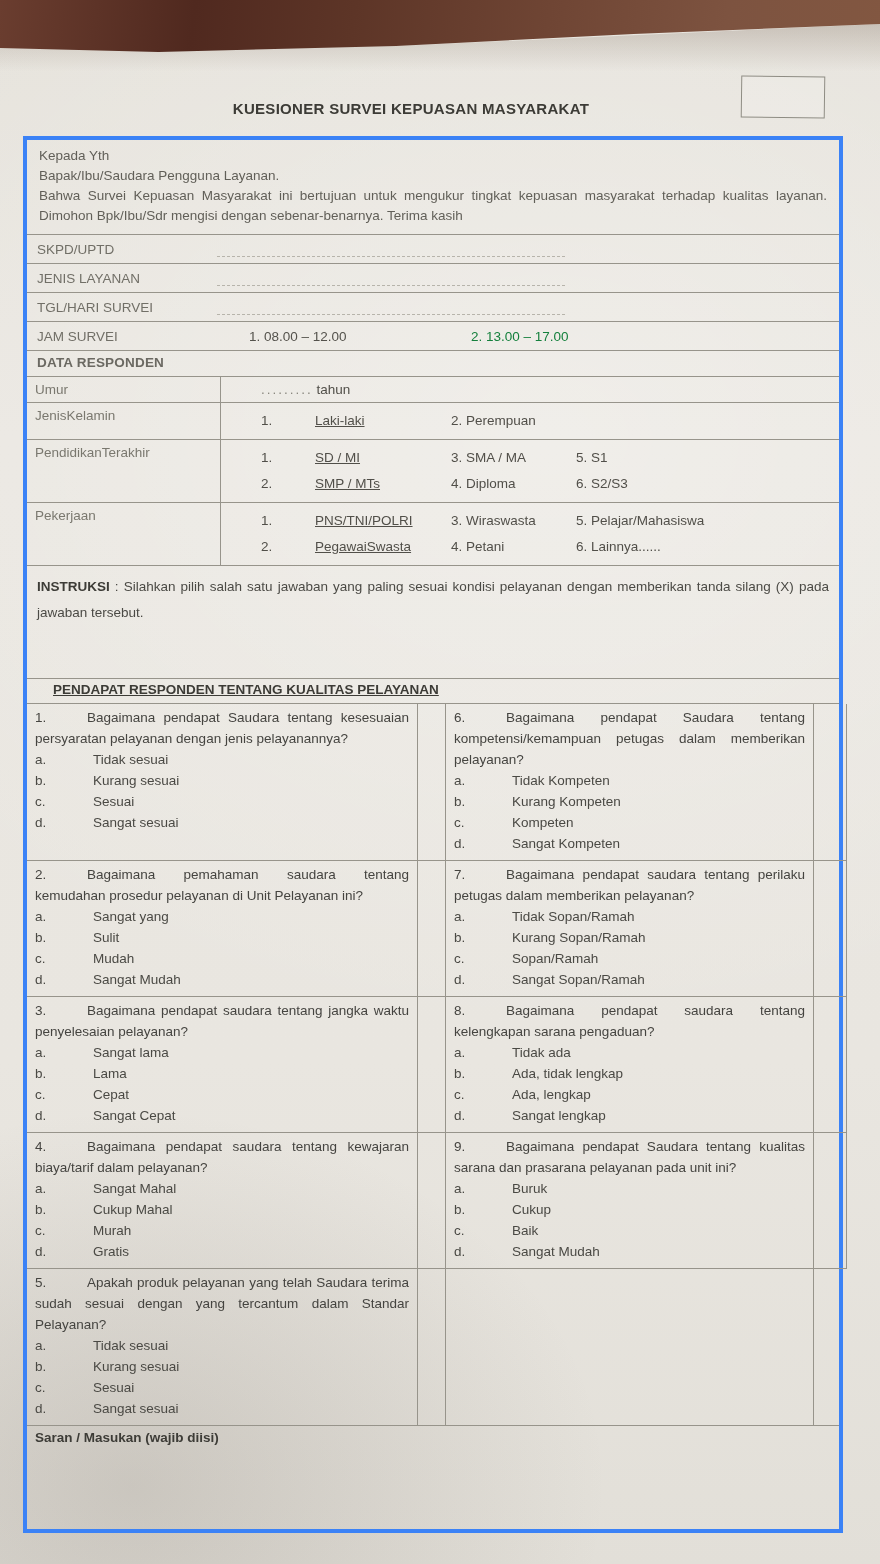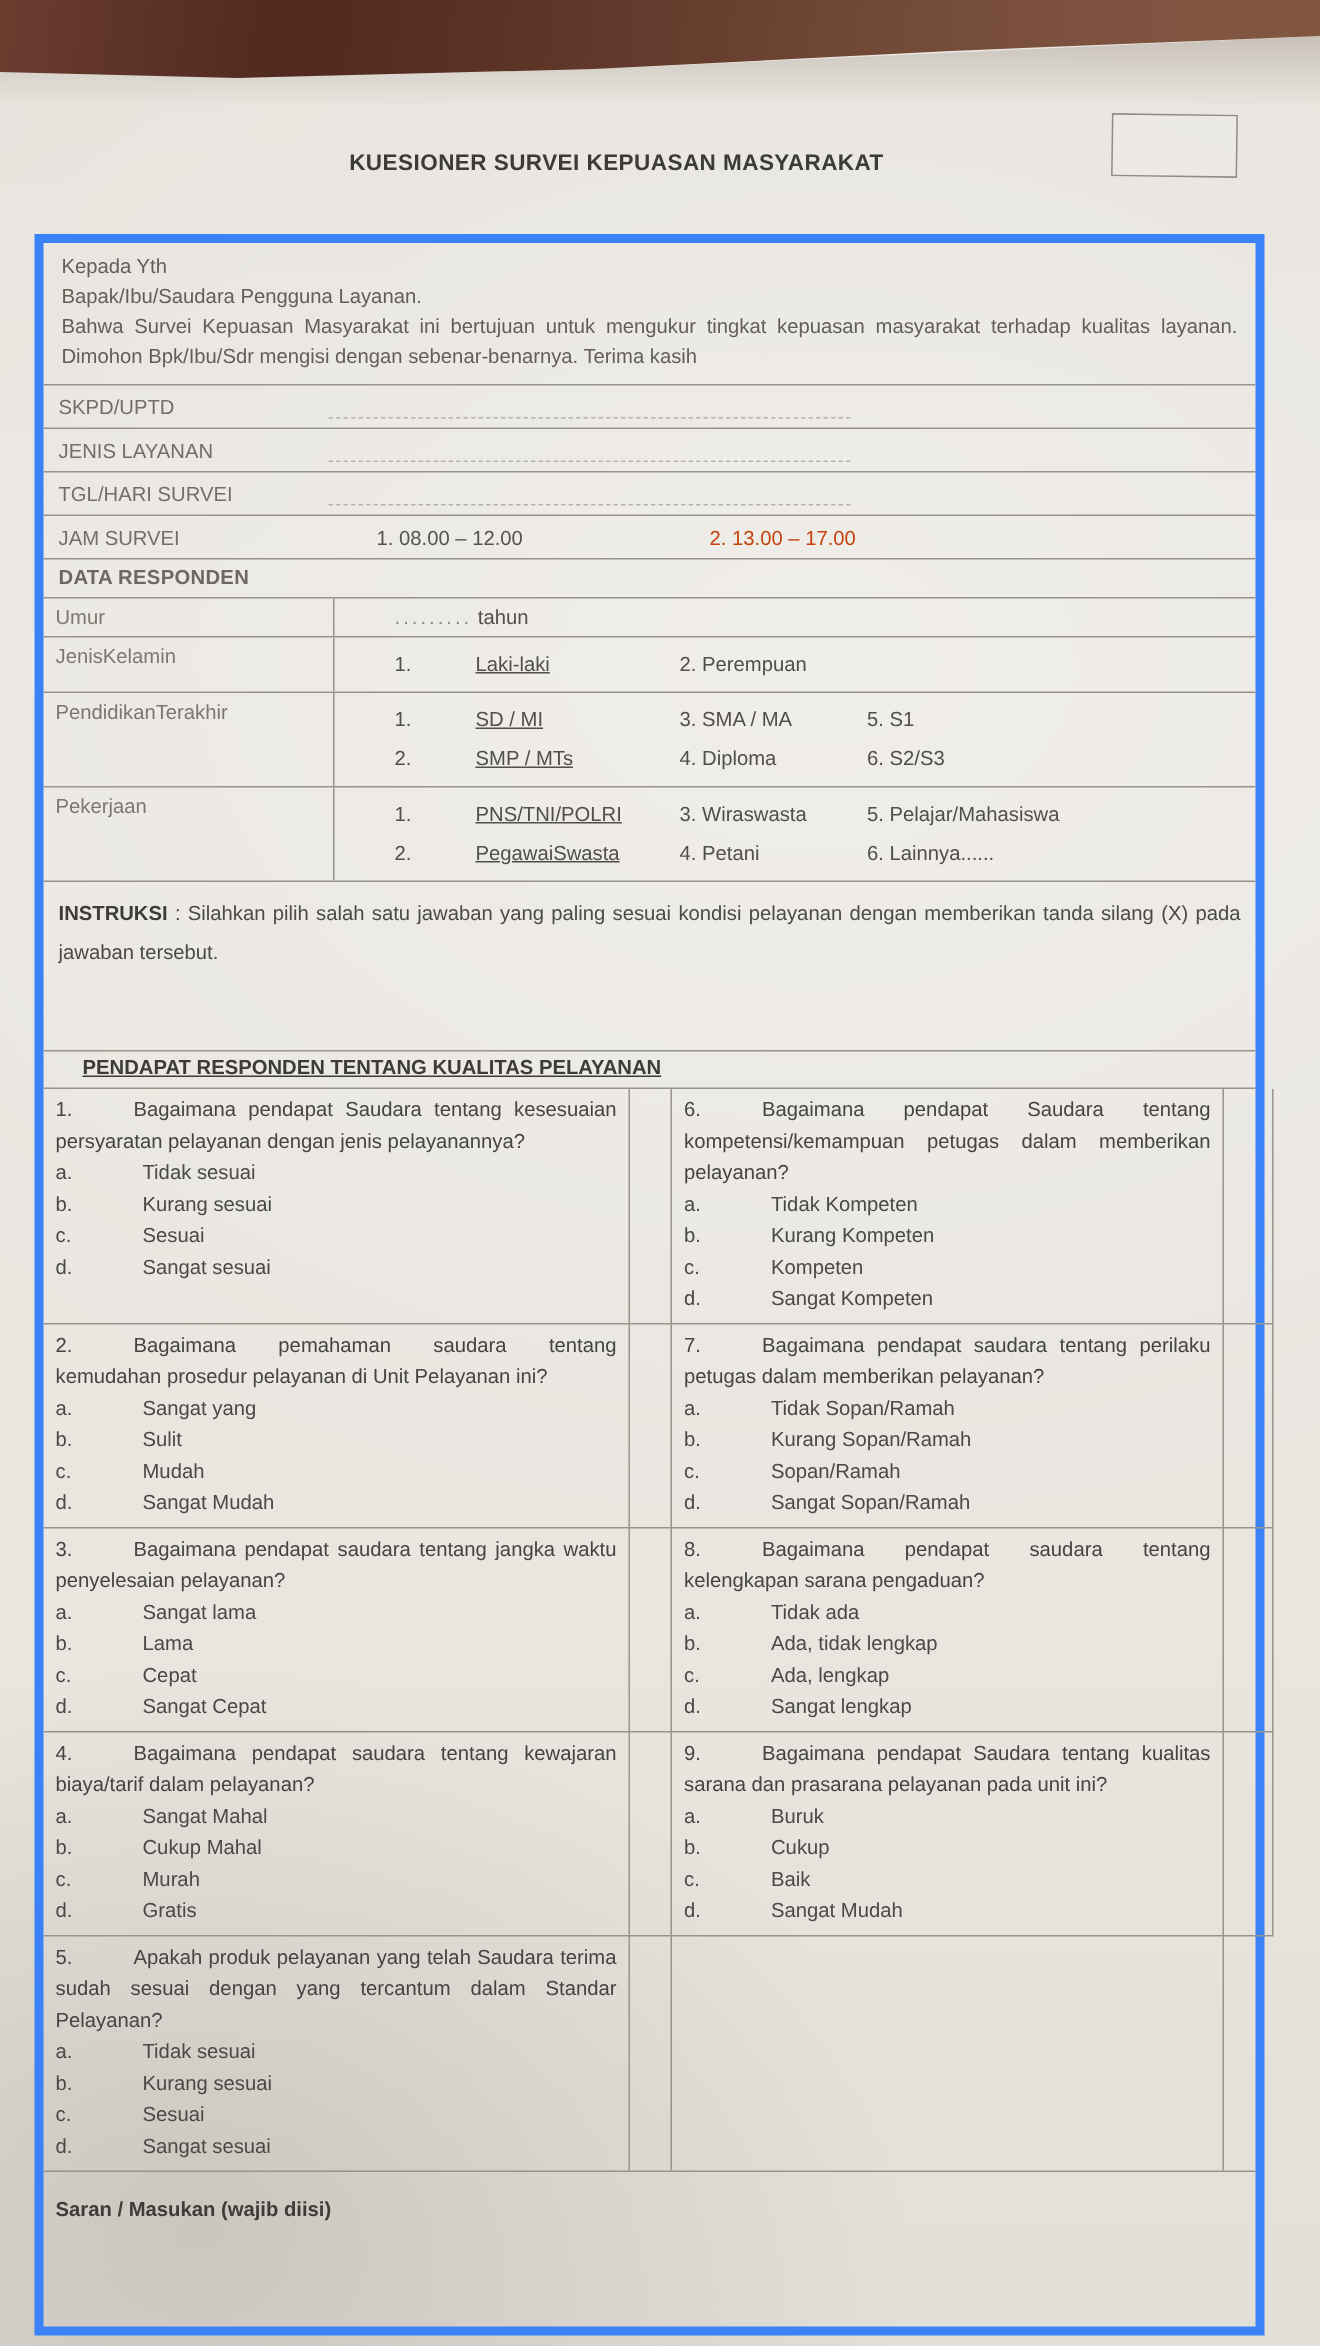--- a/index.html
+++ b/index.html
@@ -33,34 +33,34 @@
     padding-left:34px; text-align:center;
     font-size:15px; font-weight:bold; letter-spacing:0.3px; color:#3c3b36;
   }
   .corner-box {
     position:absolute; top:76px; left:741px; width:84px; height:42px;
     border:1.5px solid #8e8c83; transform:rotate(0.8deg);
     background:rgba(255,255,255,0.15);
   }
 
   .form {
-    position:absolute; top:156px; left:23px; width:820px;
-    border:6px solid #3b82f6;
+    position:absolute; top:136px; left:23px; width:820px;
+    border:4px solid #3b82f6;
     font-size:13.5px;
   }
   .row { border-top:1px solid #97948b; }
   .row:first-child { border-top:none; }
 
   .intro { padding:6px 12px 8px 12px; line-height:20px; color:#615f58; text-align:justify; }
 
   .field-row { display:flex; align-items:flex-end; height:29px; padding:0 10px 6px 10px; color:#716f67; }
   .field-label { width:180px; flex:0 0 180px; }
   .dotline { flex:0 0 348px; border-bottom:1px dashed #b7b4ab; height:12px; }
   .jam-opt1 { flex:0 0 222px; margin-left:32px; color:#54524c; }
-  .jam-opt2 { color:#c2410c; }
+  .jam-opt2 { color:#15803d; }
 
   .section-row { padding:4px 10px; color:#6b6962; font-weight:bold; letter-spacing:0.2px; height:26px; }
 
   .dr-row { display:flex; border-top:1px solid #97948b;gap:20px; }
   .dr-label { flex:0 0 194px; border-right:1px solid #97948b; padding:5px 8px; color:#7a786f; }
   .dr-content { flex:1; padding:5px 0 5px 20px; color:#514f49; }
   .dr-line { display:flex; line-height:26px; }
   .dr-num { flex:0 0 54px; }
   .dr-col1 { flex:0 0 136px;text-decoration:underline; }
   .dr-col2 { flex:0 0 125px; }
@@ -79,21 +79,21 @@
   .qcell { border-right:1px solid #97948b; padding:3px 8px 6px 8px; }
   .qscore { border-right:1px solid #97948b; }
   .qscore:last-child { border-right:none; }
   .qrow-border { border-top:1px solid #97948b; }
   .q-head { text-align:justify; line-height:21px; color:#454440; }
   .q-num { display:inline-block; width:52px; }
   .opt-row { display:flex; line-height:21px; color:#4a4944; }
   .opt-letter { flex:0 0 58px; }
   .opt-label { flex:1; }
 
-  .saran-row { min-height:104px; padding:17px 8px; }
+  .saran-row { min-height:104px; padding:4px 8px; }
   .saran-label { font-weight:bold; color:#3d3c37; }
 </style>
 </head>
 <body>
 
 <div class="bg-strip"></div>
 <div class="paper-shade"></div>
 
 <div class="content">
 

